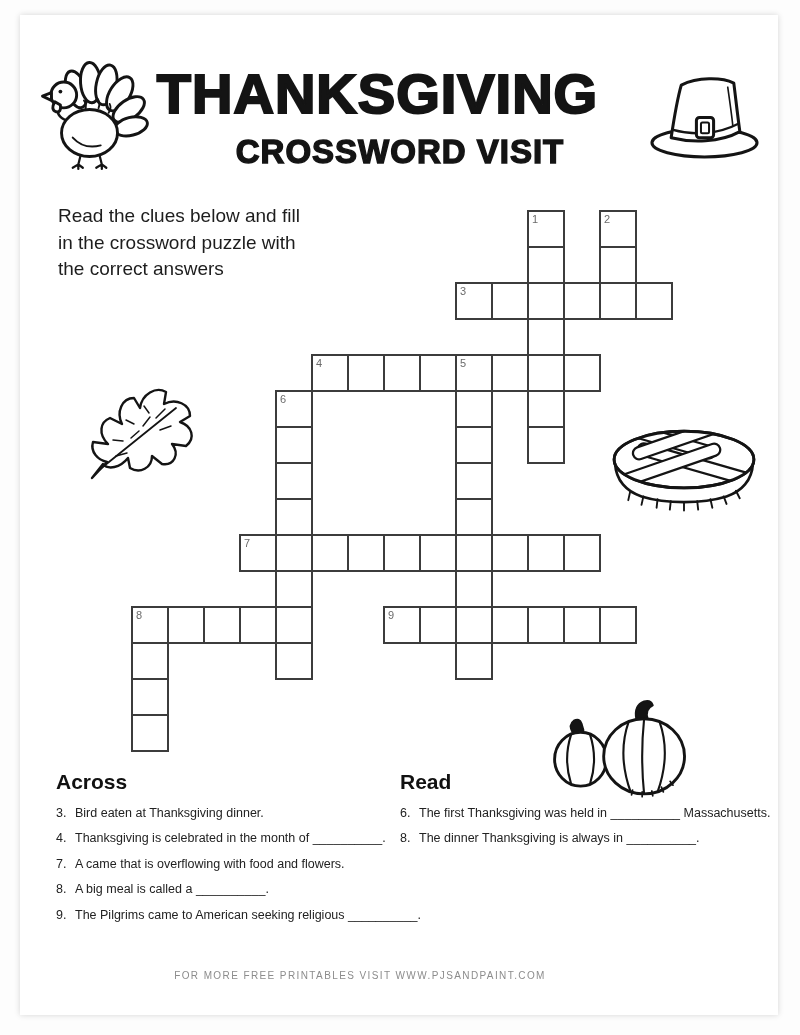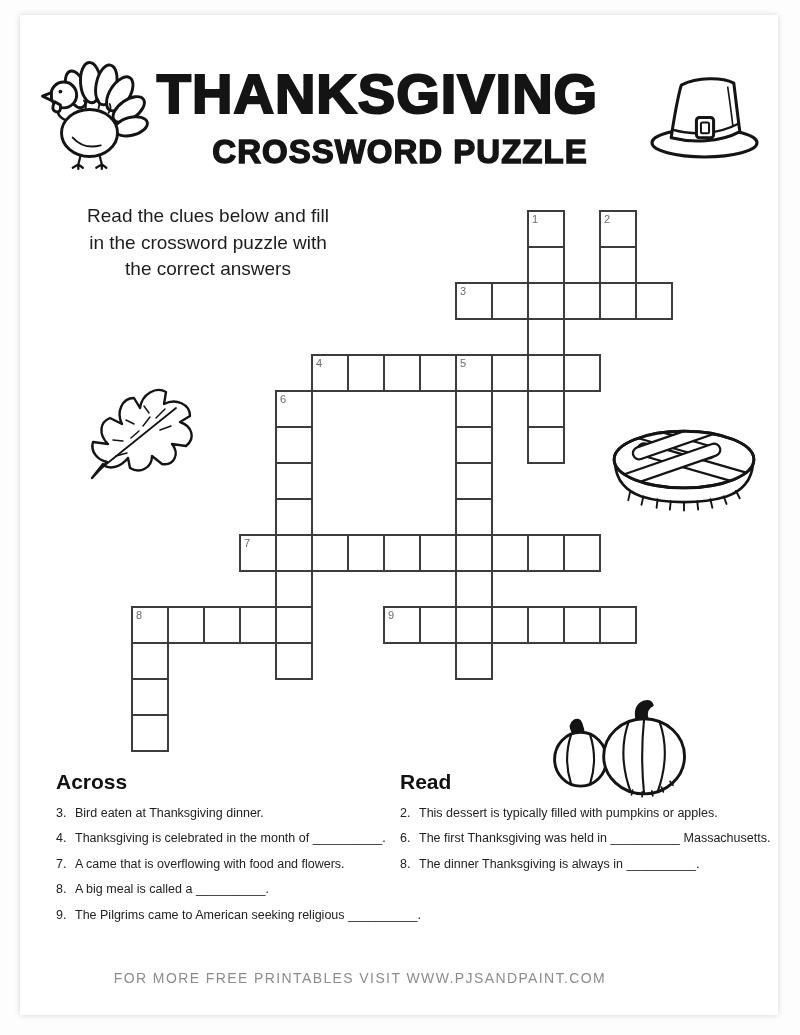--- a/index.html
+++ b/index.html
@@ -7,35 +7,35 @@
           font-family:"Liberation Sans",sans-serif;}
   .sheet{position:absolute;left:20px;top:15px;width:758px;height:1000px;background:#ffffff;
          box-shadow:0 0 6px rgba(0,0,0,0.16);}
   .abs{position:absolute;}
   
   .title{left:0;top:66px;width:755px;text-align:center;font-weight:bold;font-size:56px;
          letter-spacing:1px;color:#141414;-webkit-text-stroke:2.2px #141414;line-height:1;}
   .subtitle{left:0;top:135px;width:800px;text-align:center;font-weight:bold;font-size:33px;
             letter-spacing:1px;color:#141414;-webkit-text-stroke:1.4px #141414;line-height:1;}
   
-  .instructions{left:58px;top:203px;width:300px;text-align:center;font-size:19px;
+  .instructions{left:58px;top:203px;width:300px;text-align:left;font-size:19px;
                 line-height:26.5px;color:#1d1d1d;}
   
   .grid-layer{left:131px;top:210px;width:542px;height:542px;}
   .cell{position:absolute;width:38px;height:38px;box-sizing:border-box;
         border:2px solid #3c3c3c;background:#ffffff;}
   .cnum{position:absolute;left:3px;top:1px;font-size:11px;color:#6b6b6b;line-height:13px;}
   
   .clue-heading{font-weight:bold;font-size:21px;color:#111111;line-height:24px;}
   .clue-list{font-size:12.5px;color:#222222;}
   .clue-row{line-height:25.4px;white-space:nowrap;}
   .clue-num{display:inline-block;min-width:15px;}
   .clue-text{padding-left:4px;}
   
-  .footer{left:0;top:970px;width:720px;text-align:center;font-size:14px;
+  .footer{left:0;top:970px;width:720px;text-align:center;font-size:10px;
           letter-spacing:1.4px;color:#8c8c8c;}
   svg{display:block;}
 </style>
 </head>
 <body>
 
 <div id="canvas">
   <div class="sheet"></div>
 
   <div class="abs" style="left:38px;top:58px;width:112px;height:112px;">
@@ -70,21 +70,21 @@
         <path d="M24 67 C27 47 30 29 34 15 C50 7 74 7 86 13 C88 29 90 47 92 61 C72 72 44 72 24 67 Z"></path>
         <path d="M25 59 C46 65 70 64 91 53" fill="none" stroke-width="2.2"></path>
         <rect x="49" y="47" width="17" height="20" rx="3"></rect>
         <rect x="53.5" y="52" width="8" height="10.5" rx="1.5" stroke-width="2"></rect>
         <path d="M80 17 C82 31 84 45 85 55" fill="none" stroke-width="1.6"></path>
       </g>
     </svg>
   </div>
 
   <div class="abs title">THANKSGIVING</div>
-  <div class="abs subtitle">CROSSWORD PUZZLE</div>
+  <div class="abs subtitle">CROSSWORD VISIT</div>
 
   <div class="abs instructions">
     <div>Read the clues below and fill</div>
     <div>in the crossword puzzle with</div>
     <div>the correct answers</div>
   </div>
 
   <div class="abs grid-layer">
       <div class="cell" style="left: 396px; top: 0px;">
         <span class="cnum">1</span>
@@ -219,19 +219,18 @@
   <div class="abs clue-list" style="left:56px;top:801px;width:335px;">
       <div class="clue-row"><span class="clue-num">3.</span><span class="clue-text">Bird eaten at Thanksgiving dinner.</span></div>
       <div class="clue-row"><span class="clue-num">4.</span><span class="clue-text">Thanksgiving is celebrated in the month of __________.</span></div>
       <div class="clue-row"><span class="clue-num">7.</span><span class="clue-text">A came that is overflowing with food and flowers.</span></div>
       <div class="clue-row"><span class="clue-num">8.</span><span class="clue-text">A big meal is called a __________.</span></div>
       <div class="clue-row"><span class="clue-num">9.</span><span class="clue-text">The Pilgrims came to American seeking religious __________.</span></div>
     </div>
 
   <div class="abs clue-heading" style="left:400px;top:770px;">Read</div>
   <div class="abs clue-list" style="left:400px;top:801px;width:370px;">
-      <div class="clue-row"><span class="clue-num">2.</span><span class="clue-text">This dessert is typically filled with pumpkins or apples.</span></div>
       <div class="clue-row"><span class="clue-num">6.</span><span class="clue-text">The first Thanksgiving was held in __________ Massachusetts.</span></div>
       <div class="clue-row"><span class="clue-num">8.</span><span class="clue-text">The dinner Thanksgiving is always in __________.</span></div>
     </div>
 
   <div class="abs footer">FOR MORE FREE PRINTABLES VISIT WWW.PJSANDPAINT.COM</div>
 </div>
 
 </body></html>

